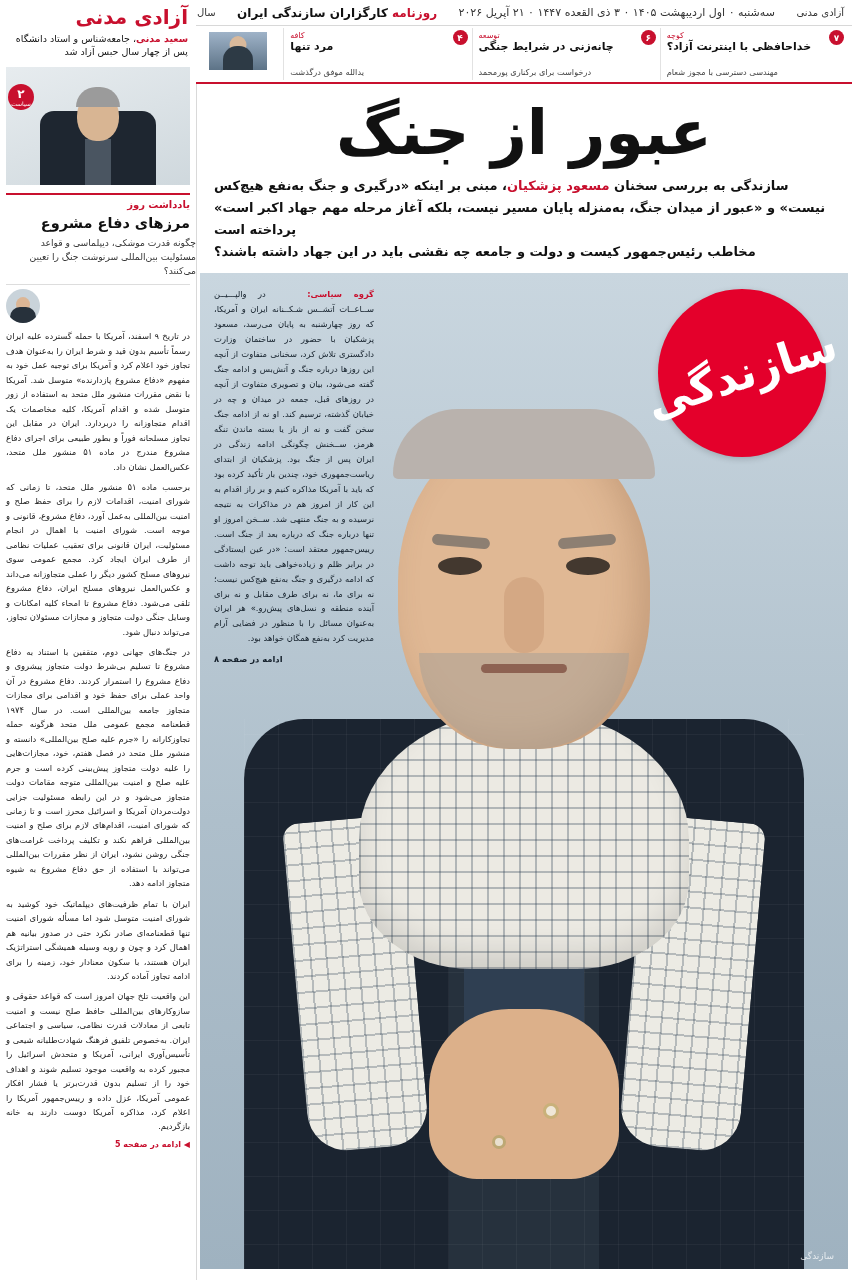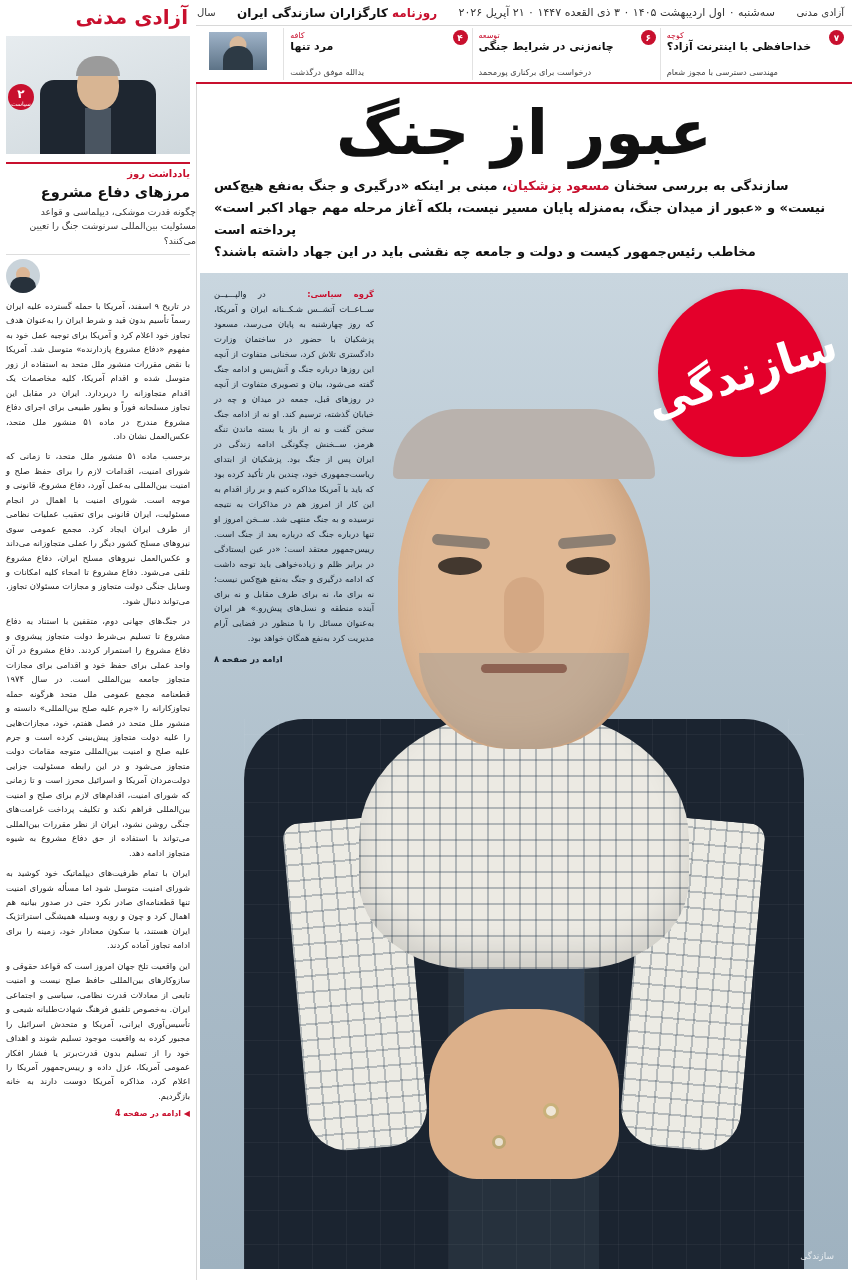--- a/index.html
+++ b/index.html
@@ -305,20 +305,23 @@
       <div class="ttl">خداحافظی با اینترنت آزاد؟</div>
       <div class="sub">مهندسی دسترسی با مجوز شعام</div>
     </div>
   </div>
 
   <div class="vrule"></div>
 
   <div class="left-col">
     <div class="az-head">
       <div class="az-title">آزادی مدنی</div>
+      <div class="az-sub">
+        <span class="red">سعید مدنی</span><span>، جامعه‌شناس و استاد دانشگاه پس از چهار سال حبس آزاد شد</span>
+      </div>
     </div>
     <div class="az-photo">
       <div class="bg"></div>
       <div class="suit"></div>
       <div class="shirt"></div>
       <div class="head"></div>
       <div class="hair"></div>
     </div>
     <div class="az-badge">
       <div class="n">۲</div>
@@ -335,21 +338,21 @@
 
     <div class="note-body">
       <p>در تاریخ ۹ اسفند، آمریکا با حمله گسترده علیه ایران رسماً تأسیم بدون قید و شرط ایران را به‌عنوان هدف تجاوز خود اعلام کرد و آمریکا برای توجیه عمل خود به مفهوم «دفاع مشروع پازدارنده» متوسل شد. آمریکا با نقض مقررات منشور ملل متحد به استفاده از زور متوسل شده و اقدام آمریکا، کلیه مخاصمات یک اقدام متجاوزانه را دربردارد. ایران در مقابل این تجاوز مسلحانه فوراً و بطور طبیعی برای اجرای دفاع مشروع مندرج در ماده ۵۱ منشور ملل متحد، عکس‌العمل نشان داد.</p>
       <p>برحسب ماده ۵۱ منشور ملل متحد، تا زمانی که شورای امنیت، اقدامات لازم را برای حفظ صلح و امنیت بین‌المللی به‌عمل آورد، دفاع مشروع، قانونی و موجه است. شورای امنیت با اهمال در انجام مسئولیت، ایران قانونی برای تعقیب عملیات نظامی از طرف ایران ایجاد کرد. مجمع عمومی سوی نیروهای مسلح کشور دیگر را عملی متجاوزانه می‌داند و عکس‌العمل نیروهای مسلح ایران، دفاع مشروع تلقی می‌شود. دفاع مشروع تا امحاء کلیه امکانات و وسایل جنگی دولت متجاوز و مجازات مسئولان تجاوز، می‌تواند دنبال شود.</p>
       <p>در جنگ‌های جهانی دوم، متقفین با استناد به دفاع مشروع تا تسلیم بی‌شرط دولت متجاوز پیشروی و دفاع مشروع را استمرار کردند. دفاع مشروع در آن واحد عملی برای حفظ خود و اقدامی برای مجازات متجاوز جامعه بین‌المللی است. در سال ۱۹۷۴ قطعنامه مجمع عمومی ملل متحد هرگونه حمله تجاوزکارانه را «جرم علیه صلح بین‌المللی» دانسته و منشور ملل متحد در فصل هفتم، خود، مجازات‌هایی را علیه دولت متجاوز پیش‌بینی کرده است و جرم علیه صلح و امنیت بین‌المللی متوجه مقامات دولت متجاوز می‌شود و در این رابطه مسئولیت جزایی دولت‌مردان آمریکا و اسرائیل محرز است و تا زمانی که شورای امنیت، اقدام‌های لازم برای صلح و امنیت بین‌المللی فراهم نکند و تکلیف پرداخت غرامت‌های جنگی روشن نشود، ایران از نظر مقررات بین‌المللی می‌تواند با استفاده از حق دفاع مشروع به شیوه متجاوز ادامه دهد.</p>
       <p>ایران با تمام ظرفیت‌های دیپلماتیک خود کوشید به شورای امنیت متوسل شود اما مسأله شورای امنیت تنها قطعنامه‌ای صادر نکرد حتی در صدور بیانیه هم اهمال کرد و چون و روبه وسیله همیشگی استراتژیک ایران هستند، با سکون معنادار خود، زمینه را برای ادامه تجاوز آماده کردند.</p>
       <p>این واقعیت تلخ جهان امروز است که قواعد حقوقی و سازوکارهای بین‌المللی حافظ صلح نیست و امنیت تابعی از معادلات قدرت نظامی، سیاسی و اجتماعی ایران. به‌خصوص تلفیق فرهنگ شهادت‌طلبانه شیعی و تأسیس‌آوری ایرانی، آمریکا و متحدش اسرائیل را مجبور کرده به واقعیت موجود تسلیم شوند و اهداف خود را از تسلیم بدون قدرت‌برتر یا فشار افکار عمومی آمریکا، عزل داده و رییس‌جمهور آمریکا را اعلام کرد، مذاکره آمریکا دوست دارند به خانه بازگردیم.</p>
     </div>
     <div class="note-more">
       <span class="tri">◀</span>
-      <span>ادامه در صفحه 4</span>
+      <span>ادامه در صفحه 5</span>
     </div>
   </div>
 
   <div class="main-wrap">
     <div class="main-title">عبور از جنگ</div>
     <div class="main-deck">
       <span>سازندگی به بررسی سخنان </span><span class="red">مسعود پزشکیان</span><span>، مبنی بر اینکه «درگیری و جنگ به‌نفع هیچ‌کس نیست» و «عبور از میدان جنگ، به‌منزله پایان مسیر نیست، بلکه آغاز مرحله مهم جهاد اکبر است» پرداخته است</span>
       <div>مخاطب رئیس‌جمهور کیست و دولت و جامعه چه نقشی باید در این جهاد داشته باشند؟</div>
     </div>
 

